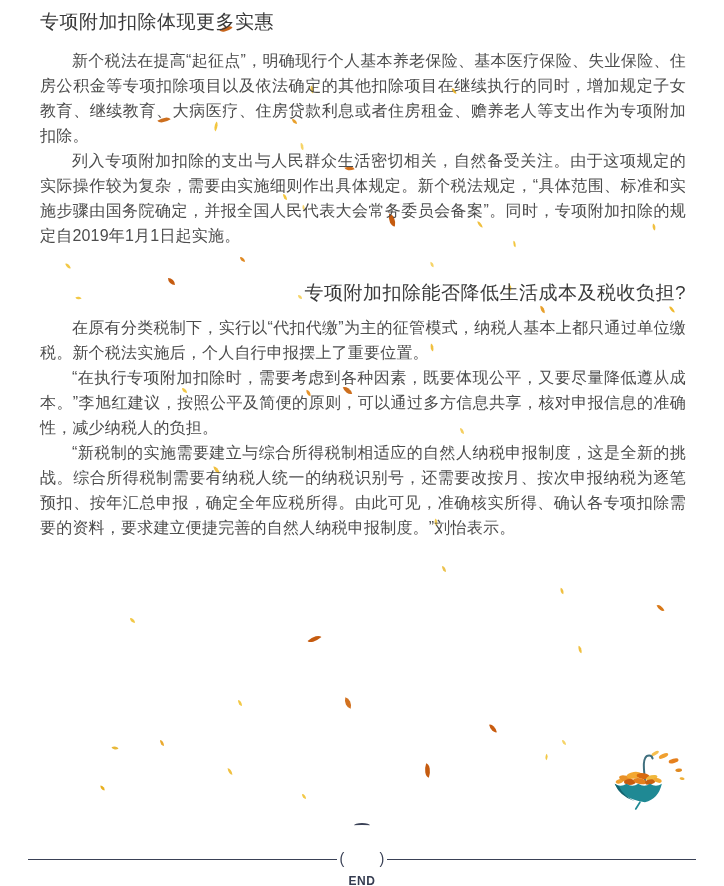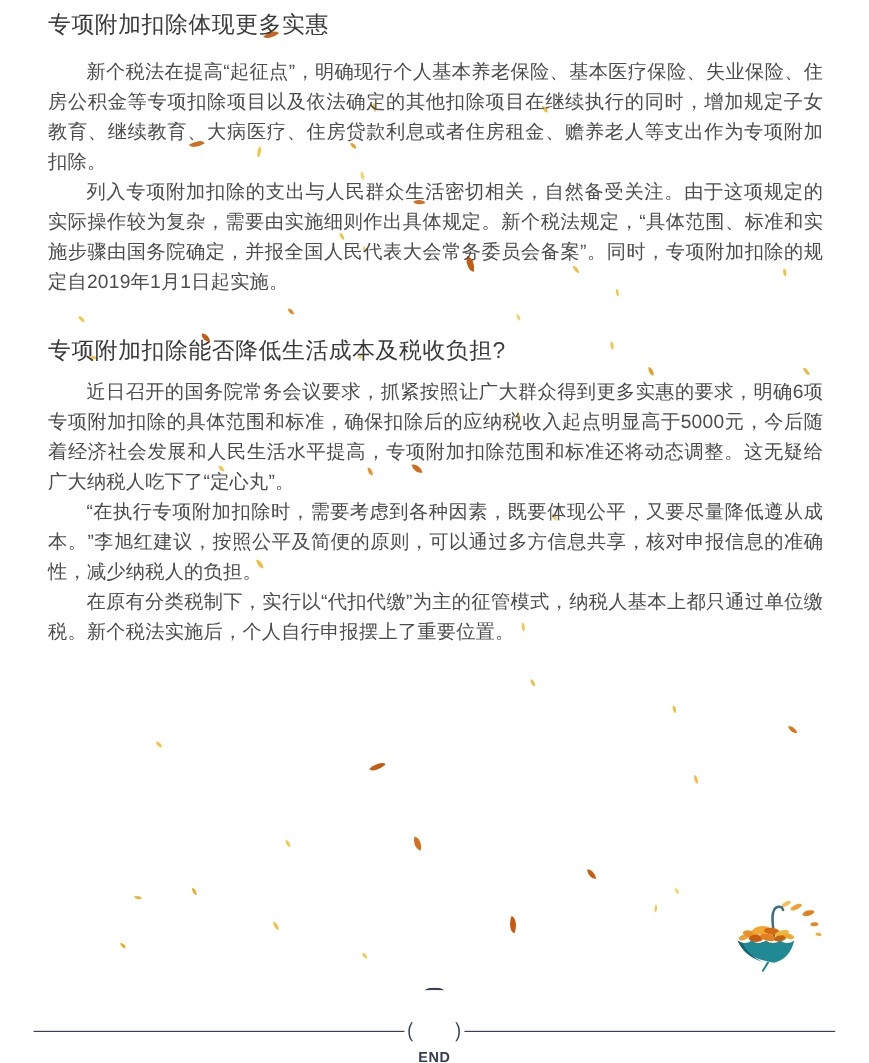--- a/index.html
+++ b/index.html
@@ -16,21 +16,21 @@
     z-index: 2;
   }
   h1.article-heading {
     font-size: 19px;
     font-weight: normal;
     color: #3a3a3a;
     margin: 0 0 13px 0;
     line-height: 27px;
     letter-spacing: 0.5px;
   }
-  h1.second { margin-top: 31px; margin-bottom: 9px; }
+  h1.second { margin-top: 31px; margin-bottom: 9px; text-align: right; }
   p.para {
     font-size: 16px;
     line-height: 25px;
     color: #4c4c4c;
     margin: 0;
     text-indent: 2em;
     text-align: justify;
     letter-spacing: 0.2px;
   }
   
@@ -137,23 +137,23 @@
     <div class="leaf dot" style="left: 562px; top: 740px; width: 4px; height: 5px; background: rgb(246, 212, 104); transform: rotate(0deg);"></div>
     <div class="leaf dot" style="left: 100px; top: 786px; width: 5px; height: 4px; background: rgb(232, 176, 32); transform: rotate(10deg);"></div>
     <div class="leaf dot" style="left: 302px; top: 794px; width: 4px; height: 5px; background: rgb(242, 200, 70); transform: rotate(0deg);"></div>
   </div>
 
 <div class="content">
   <h1 class="article-heading">专项附加扣除体现更多实惠</h1>
   <p class="para">新个税法在提高“起征点”，明确现行个人基本养老保险、基本医疗保险、失业保险、住房公积金等专项扣除项目以及依法确定的其他扣除项目在继续执行的同时，增加规定子女教育、继续教育、大病医疗、住房贷款利息或者住房租金、赡养老人等支出作为专项附加扣除。</p>
   <p class="para">列入专项附加扣除的支出与人民群众生活密切相关，自然备受关注。由于这项规定的实际操作较为复杂，需要由实施细则作出具体规定。新个税法规定，“具体范围、标准和实施步骤由国务院确定，并报全国人民代表大会常务委员会备案”。同时，专项附加扣除的规定自2019年1月1日起实施。</p>
   <h1 class="article-heading second">专项附加扣除能否降低生活成本及税收负担?</h1>
-  <p class="para">近日召开的国务院常务会议要求，抓紧按照让广大群众得到更多实惠的要求，明确6项专项附加扣除的具体范围和标准，确保扣除后的应纳税收入起点明显高于5000元，今后随着经济社会发展和人民生活水平提高，专项附加扣除范围和标准还将动态调整。这无疑给广大纳税人吃下了“定心丸”。</p>
+  <p class="para">在原有分类税制下，实行以“代扣代缴”为主的征管模式，纳税人基本上都只通过单位缴税。新个税法实施后，个人自行申报摆上了重要位置。</p>
   <p class="para">“在执行专项附加扣除时，需要考虑到各种因素，既要体现公平，又要尽量降低遵从成本。”李旭红建议，按照公平及简便的原则，可以通过多方信息共享，核对申报信息的准确性，减少纳税人的负担。</p>
-  <p class="para">在原有分类税制下，实行以“代扣代缴”为主的征管模式，纳税人基本上都只通过单位缴税。新个税法实施后，个人自行申报摆上了重要位置。</p>
+  <p class="para">“新税制的实施需要建立与综合所得税制相适应的自然人纳税申报制度，这是全新的挑战。综合所得税制需要有纳税人统一的纳税识别号，还需要改按月、按次申报纳税为逐笔预扣、按年汇总申报，确定全年应税所得。由此可见，准确核实所得、确认各专项扣除需要的资料，要求建立便捷完善的自然人纳税申报制度。”刘怡表示。</p>
 </div>
 
 <svg class="umbrella" viewBox="0 0 100 76" aria-hidden="true">
 
   <ellipse cx="62" cy="4" rx="5" ry="2" fill="#f6c050" transform="rotate(-30 62 4)"></ellipse>
   <ellipse cx="72" cy="7" rx="6" ry="2.4" fill="#f0a030" transform="rotate(-25 72 7)"></ellipse>
   <ellipse cx="84" cy="13" rx="6" ry="2.6" fill="#e5801e" transform="rotate(-15 84 13)"></ellipse>
   <ellipse cx="90" cy="24" rx="4" ry="2" fill="#e08a20" transform="rotate(-5 90 24)"></ellipse>
   <ellipse cx="94" cy="34" rx="3" ry="1.6" fill="#f0b038" transform="rotate(10 94 34)"></ellipse>
 

